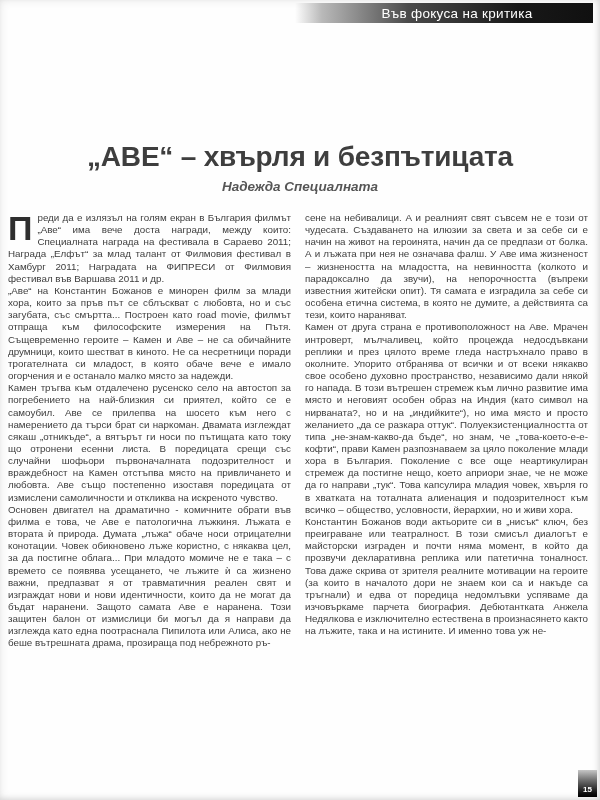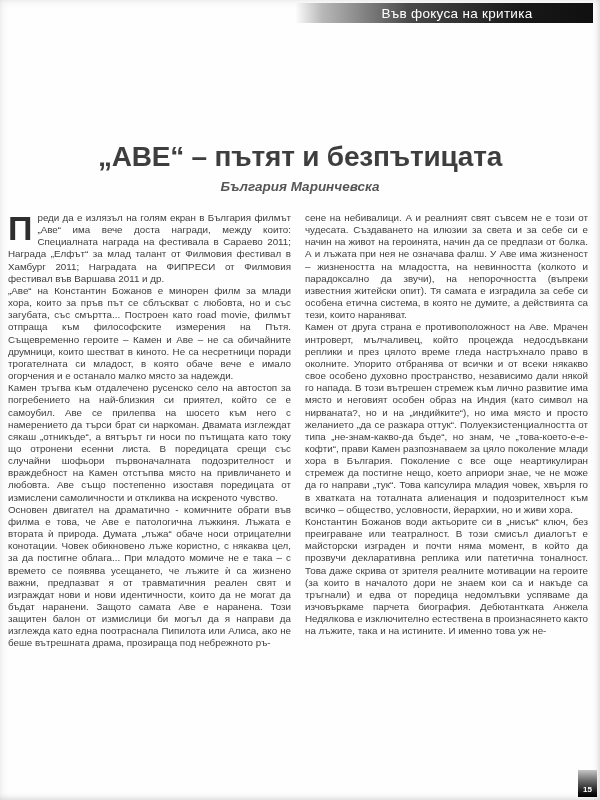--- a/index.html
+++ b/index.html
@@ -102,23 +102,23 @@
 </style>
 </head>
 <body>
 
 <div class="page">
 
   <div class="header-bar">
     <span class="label">Във фокуса на критика</span>
   </div>
 
-  <h1 class="title">„АВЕ“ – пътят и безпътицата</h1>
+  <h1 class="title">„АВЕ“ – хвърля и безпътицата</h1>
 
-  <div class="author">България Маринчевска</div>
+  <div class="author">Надежда Специалната</div>
 
   <div class="columns">
     <div class="col" id="col-left">
         <p><span class="dropcap">П</span>реди да е излязъл на голям екран в България филмът „Аве“ има вече доста награди, между които: Специалната награда на фестивала в Сараево 2011; Награда „Елфът“ за млад талант от Филмовия фестивал в Хамбург 2011; Наградата на ФИПРЕСИ от Филмовия фестивал във Варшава 2011 и др.</p>
         <p>„Аве“ на Константин Божанов е минорен филм за млади хора, които за пръв път се сблъскват с любовта, но и със загубата, със смъртта... Построен като road movie, филмът отпраща към философските измерения на Пътя. Същевременно героите – Камен и Аве – не са обичайните друмници, които шестват в киното. Не са несретници поради трогателната си младост, в която обаче вече е имало огорчения и е останало малко място за надежди.</p>
         <p>Камен тръгва към отдалечено русенско село на автостоп за погребението на най-близкия си приятел, който се е самоубил. Аве се прилепва на шосето към него с намерението да търси брат си наркоман. Двамата изглеждат сякаш „отникъде“, а вятърът ги носи по пътищата като току що отронени есенни листа. В поредицата срещи със случайни шофьори първоначалната подозрителност и враждебност на Камен отстъпва място на привличането и любовта. Аве също постепенно изоставя поредицата от измислени самоличности и откликва на искреното чувство.</p>
         <p>Основен двигател на драматично - комичните обрати във филма е това, че Аве е патологична лъжкиня. Лъжата е втората ѝ природа. Думата „лъжа“ обаче носи отрицателни конотации. Човек обикновено лъже користно, с някаква цел, за да постигне облага... При младото момиче не е така – с времето се появява усещането, че лъжите ѝ са жизнено важни, предпазват я от травматичния реален свят и изграждат нови и нови идентичности, които да не могат да бъдат наранени. Защото самата Аве е наранена. Този защитен балон от измислици би могъл да я направи да изглежда като една поотраснала Пипилота или Алиса, ако не беше вътрешната драма, прозираща под небрежното ръ-</p>
       </div>
     <div class="col" id="col-right">
         <p>сене на небивалици. А и реалният свят съвсем не е този от чудесата. Създаването на илюзии за света и за себе си е начин на живот на героинята, начин да се предпази от болка. А и лъжата при нея не означава фалш. У Аве има жизненост – жизнеността на младостта, на невинността (колкото и парадоксално да звучи), на непорочността (въпреки известния житейски опит). Тя самата е изградила за себе си особена етична система, в която не думите, а действията са тези, които нараняват.</p>

